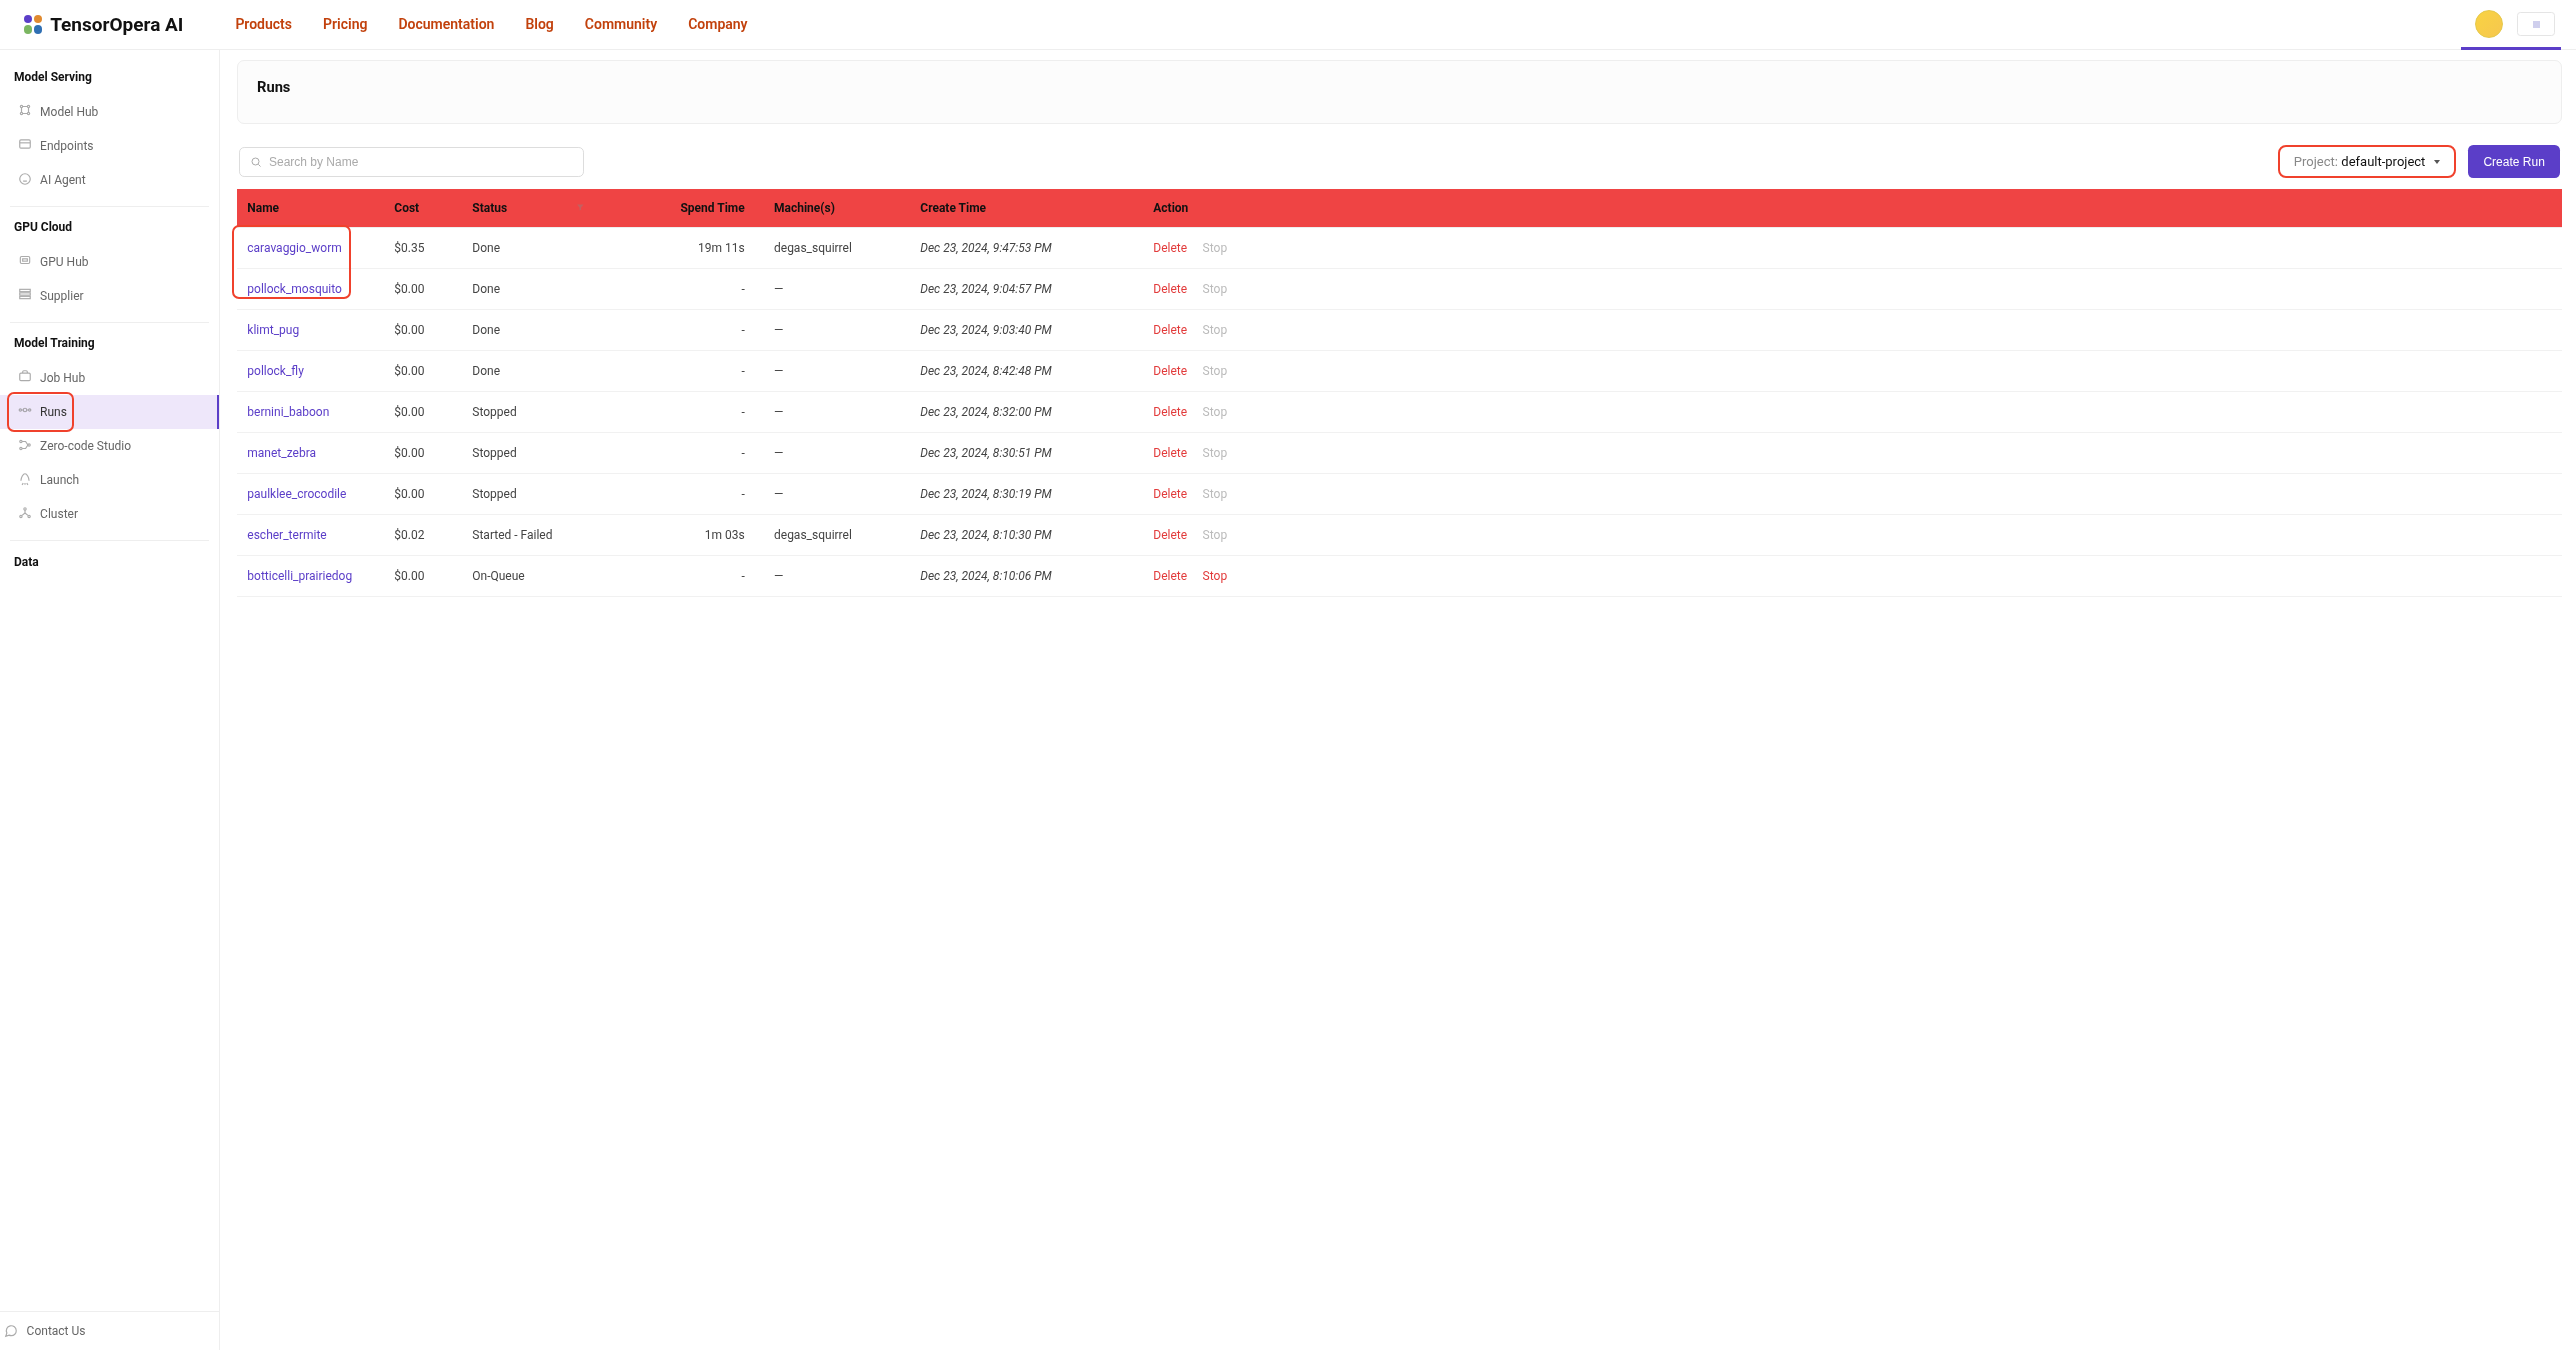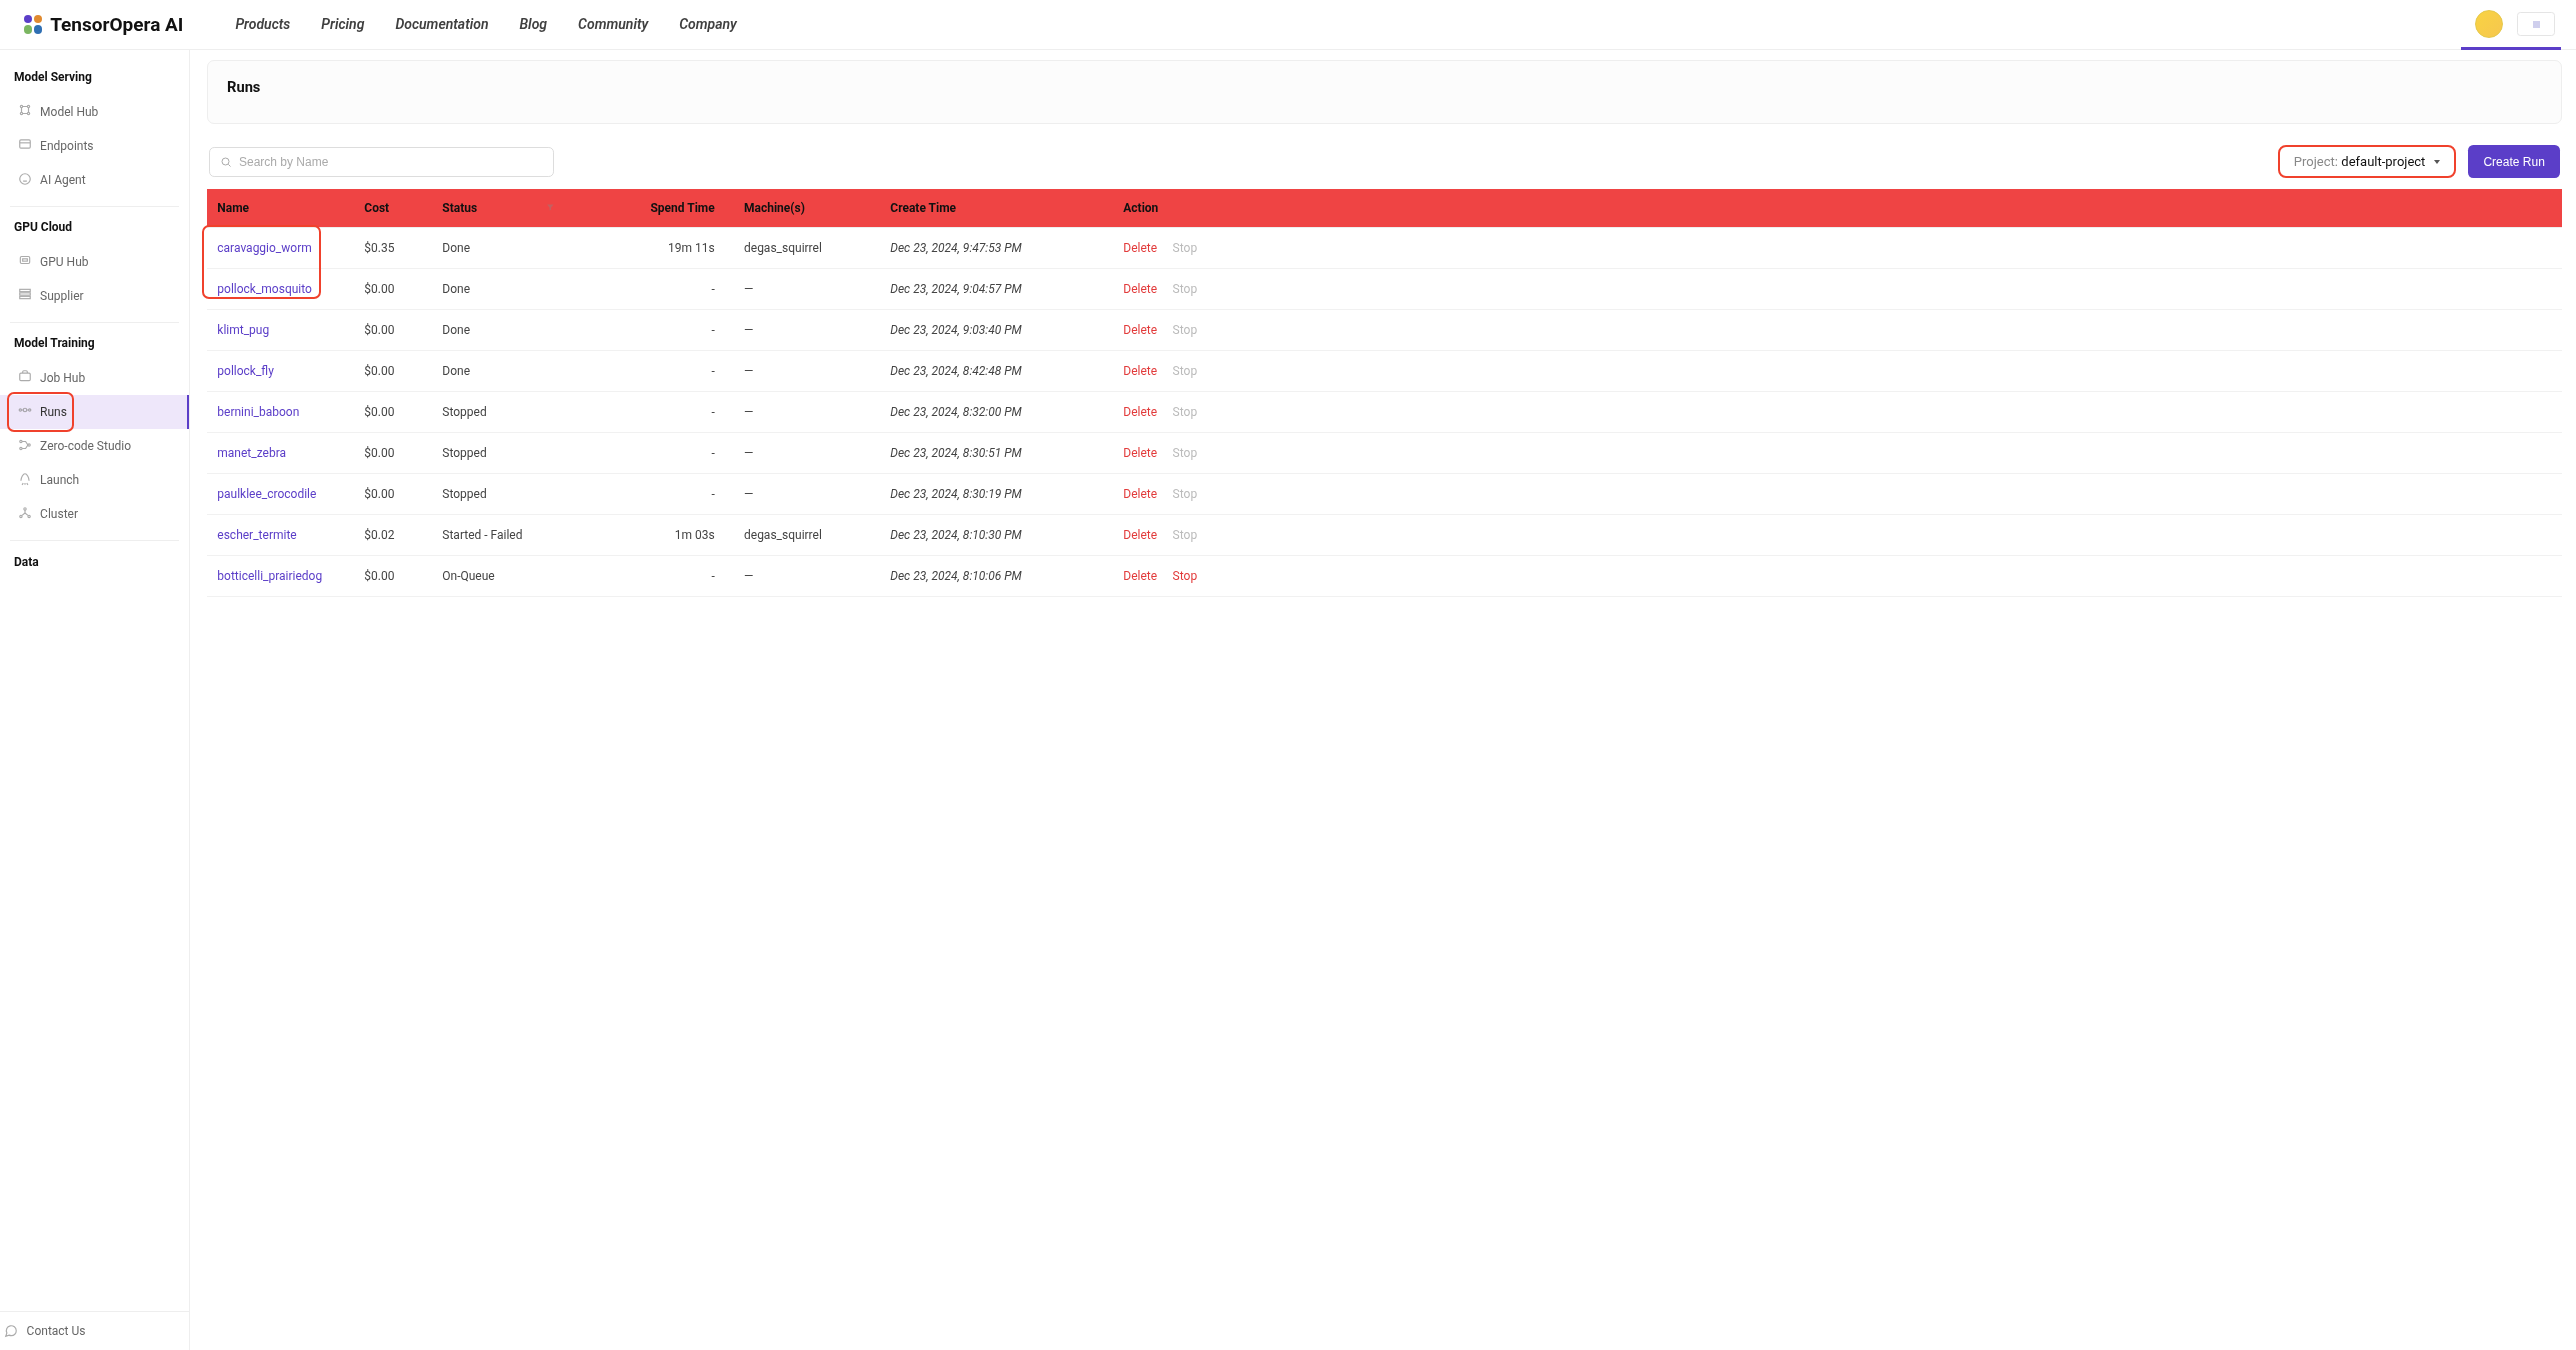--- a/index.html
+++ b/index.html
@@ -45,23 +45,22 @@
       font-weight: 700;
       color: #111;
     }
     .top-nav {
       display: flex;
       gap: 31px;
     }
     .top-nav-item {
       font-size: 14px;
       font-weight: 600;
-      color: #404040;
-      cursor: pointer;
-      font-style: italic;
+      color: #c2410c;
+      cursor: pointer;
     }
     .header-right {
       margin-left: auto;
       display: flex;
       align-items: center;
       gap: 14px;
     }
     .avatar {
       width: 28px;
       height: 28px;
@@ -89,21 +88,21 @@
       background: #5b3ec8;
       top: 47px;
       right: 15.5px;
       width: 100px;
     }
     .main-layout {
       display: flex;
       height: calc(100vh - 50px);
     }
     .sidebar {
-      width: 190px;
+      width: 220px;
       border-right: 0.9px solid #eee;
       padding: 15.5px 0 0 0;
       overflow-y: auto;
       position: relative;
     }
     .sidebar-section-title {
       font-size: 12px;
       font-weight: 700;
       color: #111;
       padding: 5.2px 14px 10.3px 14px;

